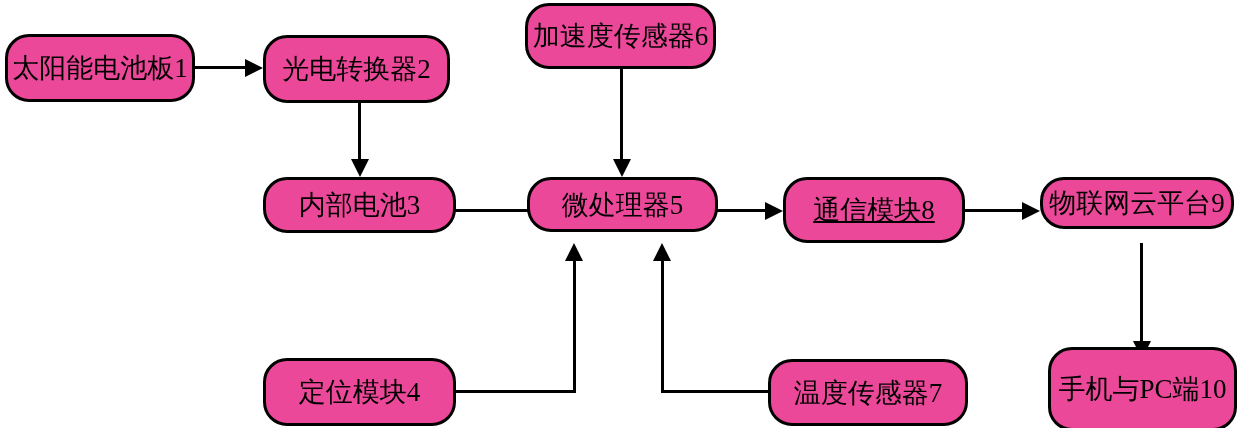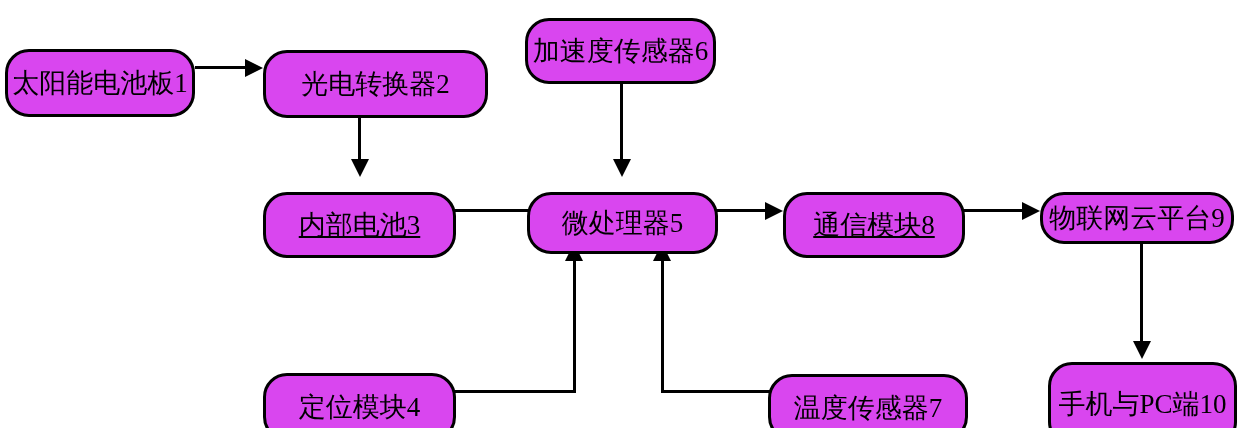--- a/index.html
+++ b/index.html
@@ -7,38 +7,37 @@
   .canvas {
     position: relative;
     width: 1240px;
     height: 428px;
     background: #ffffff;
     font-family: "Liberation Serif", "DejaVu Serif", serif;
     overflow: hidden;
   }
   .node {
     position: absolute;
-    background: #d946ef;
+    background: #ec4899;
     border: 3px solid #000000;
     border-radius: 24px;
     display: flex;
     align-items: center;
     justify-content: center;
     font-size: 27px;
     color: #000000;
     white-space: nowrap;
     z-index: 2;
-    margin-top: 15px;
   }
   
   .n1  { left: 5px;    top: 34px;  width: 190px; height: 68px; }
-  .n2  { left: 263px;  top: 35px;  width: 225px; height: 68px; }
+  .n2  { left: 263px;  top: 35px;  width: 187px; height: 68px; }
   .n6  { left: 525px;  top: 3px;   width: 191px; height: 66px; }
-  .n3  { left: 263px;  top: 177px; width: 193px; height: 66px; text-decoration: underline; }
-  .n5  { left: 527px;  top: 177px; width: 191px; height: 62px; }
+  .n3  { left: 263px;  top: 177px; width: 193px; height: 56px; }
+  .n5  { left: 527px;  top: 177px; width: 191px; height: 55px; }
   .n8  { left: 783px;  top: 177px; width: 182px; height: 66px; text-decoration: underline; }
   .n9  { left: 1040px; top: 177px; width: 194px; height: 52px; }
   .n4  { left: 263px;  top: 358px; width: 193px; height: 68px; text-align: center; }
   .n7  { left: 768px;  top: 359px; width: 200px; height: 67px; }
   .n10 { left: 1048px; top: 347px; width: 189px; height: 84px; }
 
   .seg { position: absolute; background: #000000; z-index: 1; }
   .ah  { position: absolute; width: 0; height: 0; z-index: 1; }
   .ah-right { border-left: 18px solid #000000; border-top: 9px solid transparent; border-bottom: 9px solid transparent; }
   .ah-down  { border-top: 18px solid #000000; border-left: 9px solid transparent; border-right: 9px solid transparent; }

